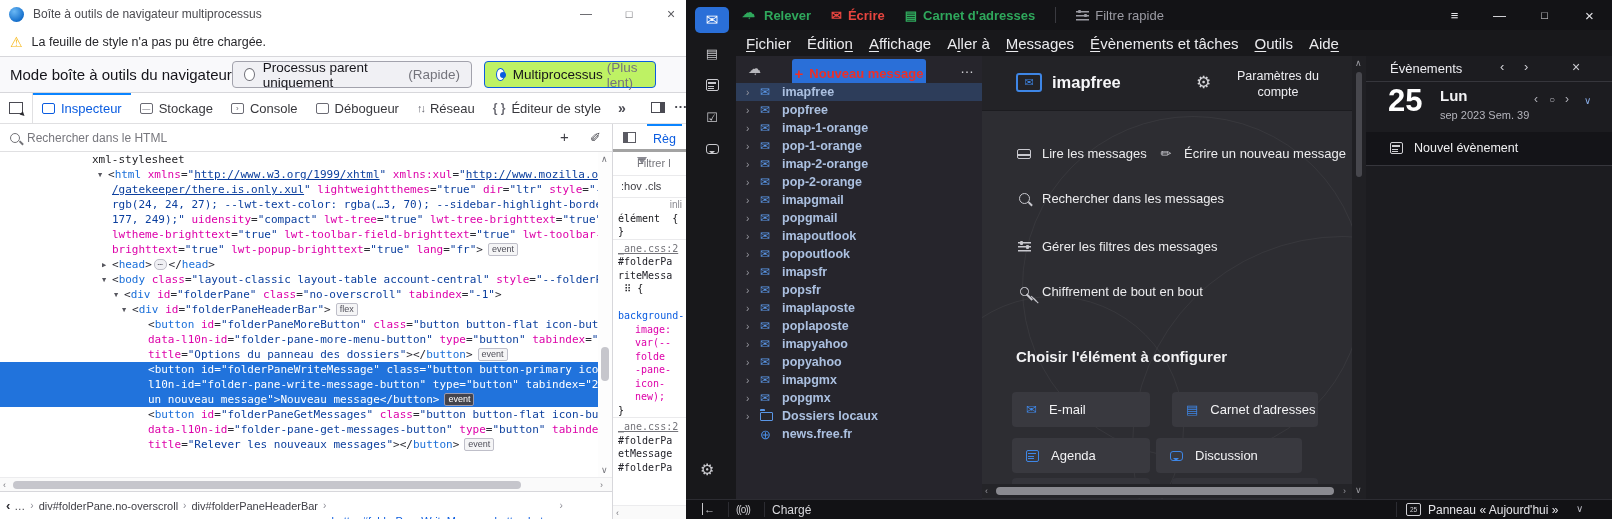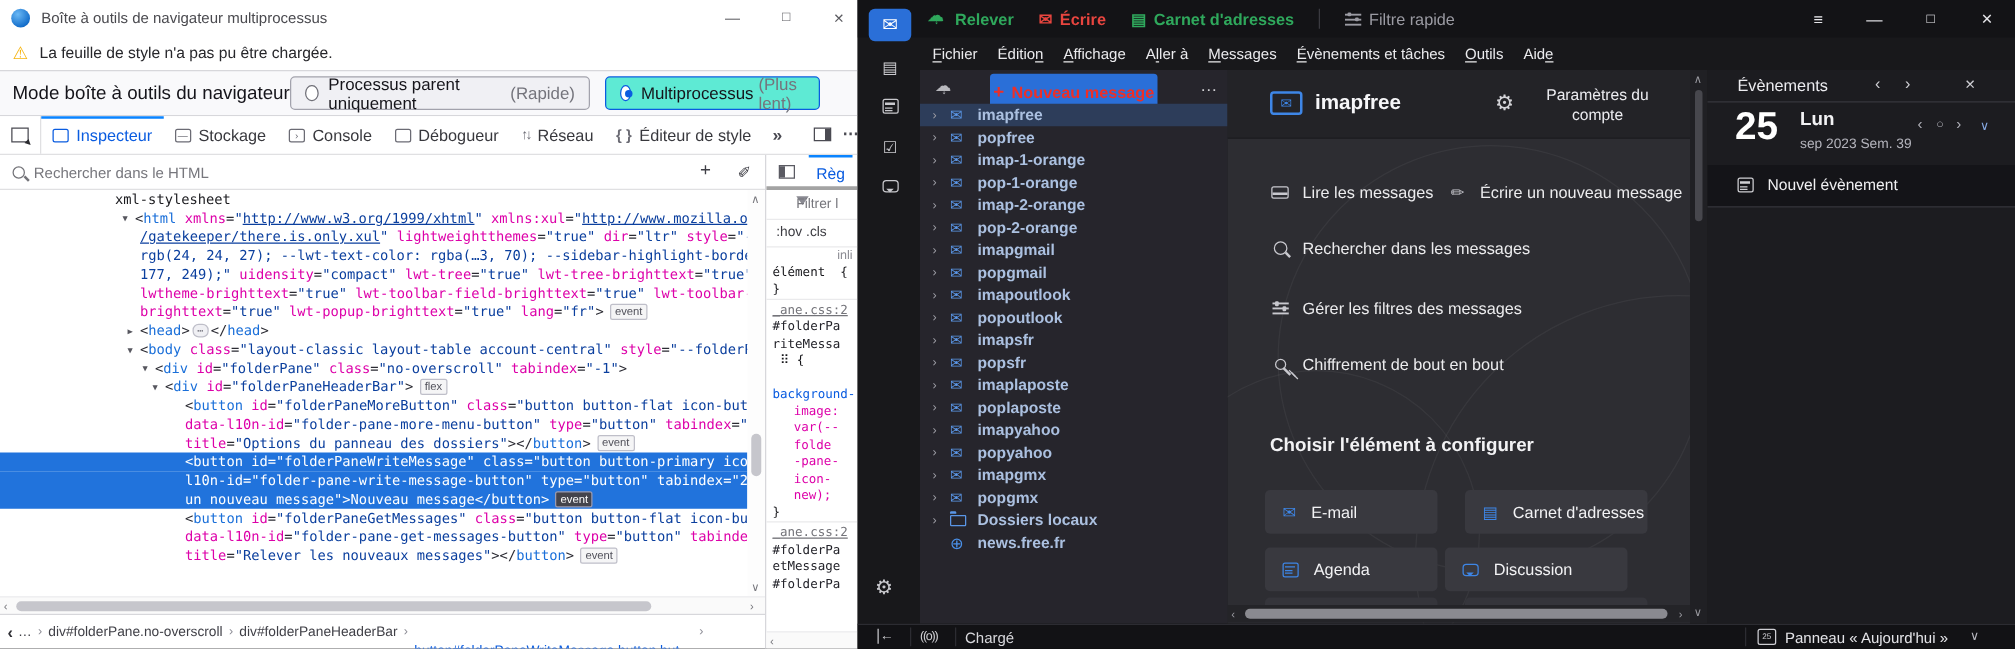--- a/index.html
+++ b/index.html
@@ -11,21 +11,21 @@
   .dt-title{margin-left:9px;font-size:12px;color:#4a4a4f;}
   .winbtn{position:absolute;top:0;height:28px;width:32px;display:flex;align-items:center;justify-content:center;font-size:12px;color:#5b5b60;}
   .dt-warn{position:absolute;left:0;top:28px;width:100%;height:28px;background:#fff;display:flex;align-items:center;}
   .warn-ico{margin-left:10px;color:#f6b511;font-size:14px;}
   .dt-warn-text{margin-left:9px;font-size:12.5px;color:#27272b;}
   .dt-mode{position:absolute;left:0;top:56px;width:100%;height:37px;background:#f9f9fb;border-top:1px solid #d7d7db;border-bottom:1px solid #d7d7db;box-sizing:border-box;}
   .mode-label{position:absolute;left:10px;top:9px;font-size:15px;color:#15141a;}
   .pill{position:absolute;top:4px;height:27px;border:1px solid #a2a2ac;border-radius:4px;background:#f0f0f4;display:flex;align-items:center;padding:0 11px;font-size:13.5px;color:#15141a;box-sizing:border-box;}
   .pill .hint{color:#74747c;margin-left:4px;}
   .pill .radio{width:13px;height:13px;border:1px solid #6f6f77;border-radius:50%;margin-right:8px;background:#fff;box-sizing:border-box;}
-  .pill.sel{background:#5eead4;border:1px solid #0a5ce0;}
+  .pill.sel{background:#bef264;border:1px solid #0a5ce0;}
   .pill.sel .radio{border:1px solid #0a5ce0;position:relative;}
   .pill.sel .radio::after{content:"";position:absolute;left:2.5px;top:2.5px;width:6px;height:6px;border-radius:50%;background:#0a5ce0;}
   .dt-tabs{position:absolute;left:0;top:93px;width:100%;height:31px;background:#fff;border-bottom:1px solid #e0e0e2;box-sizing:border-box;display:flex;align-items:stretch;}
   .pickbox{width:32px;border-right:1px solid #e0e0e2;display:flex;align-items:center;justify-content:center;}
   .ic-pick{width:12px;height:10px;border:1.5px solid #4a4a52;position:relative;}
   .ic-pick::after{content:"▲";position:absolute;right:-5px;bottom:-6px;font-size:8px;color:#2b2b30;transform:rotate(135deg);}
   .tab{display:flex;align-items:center;gap:6px;padding:0 9px;font-size:13px;color:#38383d;position:relative;}
   .tab.active{color:#0a5ce0;}
   .tab.active::before{content:"";position:absolute;left:0;top:0;width:100%;height:2px;background:#0a84ff;}
   .tabico{display:inline-flex;width:13px;height:11px;border:1.5px solid #6b6b74;border-radius:2px;box-sizing:border-box;align-items:center;justify-content:center;font-size:8px;color:#6b6b74;}
@@ -82,21 +82,21 @@
   .rules-hscroll{position:absolute;left:0;top:381px;width:100%;height:14px;background:#fafafa;border-top:1px solid #ececee;font-size:9px;color:#76767c;box-sizing:border-box;}
   
   .tb{position:absolute;left:686px;top:0;width:926px;height:519px;background:#18181b;color:#f0f0f2;overflow:hidden;}
   .tb-titlebar{position:absolute;left:0;top:0;width:100%;height:30px;background:#131316;}
   .tb-toolbar{position:absolute;left:56px;top:0;height:30px;display:flex;align-items:center;gap:20px;}
   .tbt-item{display:flex;align-items:center;gap:6px;font-size:13px;font-weight:bold;}
   .tbt-sep{width:1px;height:16px;background:#3a3a40;}
   .tb-winbtns{position:absolute;top:0;right:0;height:30px;display:flex;}
   .tb-winbtn{width:45px;height:30px;display:flex;align-items:center;justify-content:center;color:#e6e6ea;font-size:13px;}
   .tb-menubar{position:absolute;left:52px;top:30px;height:26px;display:flex;align-items:center;}
-  .menu-item{padding:0 8px;font-size:12px;color:#ebebee;}
+  .menu-item{padding:0 8px;font-size:15px;color:#ebebee;}
   .menu-item u{text-underline-offset:2px;}
   
   .spaces{position:absolute;left:0;top:0;width:52px;height:519px;}
   .space-btn{position:absolute;left:9px;width:34px;height:26px;display:flex;align-items:center;justify-content:center;border-radius:5px;color:#c9c9ce;font-size:15px;}
   .space-btn.active{background:#2a6fd8;color:#fff;}
   
   .ic-cal{display:inline-block;width:13px;height:12px;border:1.5px solid currentColor;border-radius:2px;position:relative;box-sizing:border-box;}
   .ic-cal::before{content:"";position:absolute;left:1px;top:2px;width:8px;height:1.5px;background:currentColor;}
   .ic-cal::after{content:"";position:absolute;left:1px;top:5.5px;width:6px;height:1px;background:currentColor;box-shadow:0 2px 0 currentColor;}
   .ic-chat{display:inline-block;width:13px;height:10px;border:1.5px solid currentColor;border-radius:3px;position:relative;box-sizing:border-box;}

